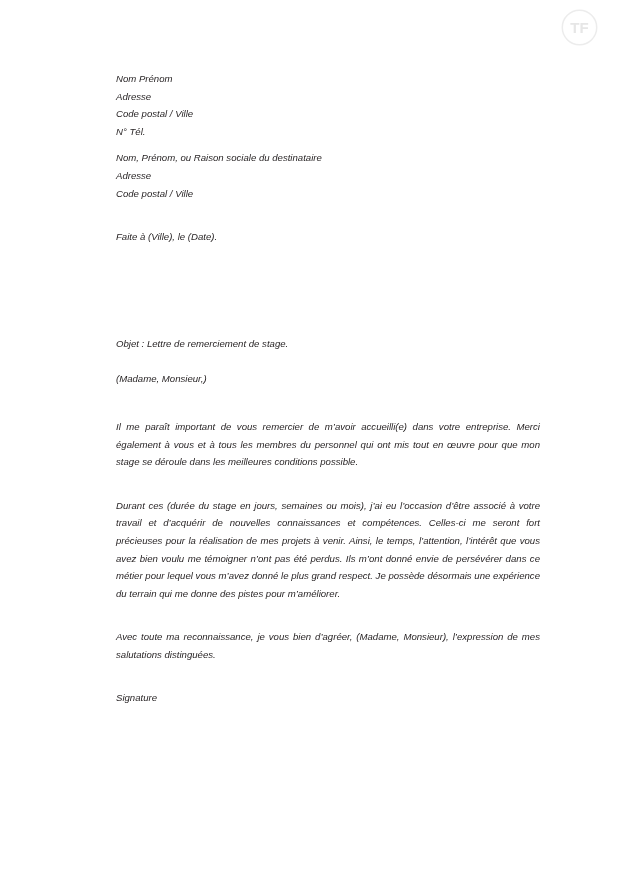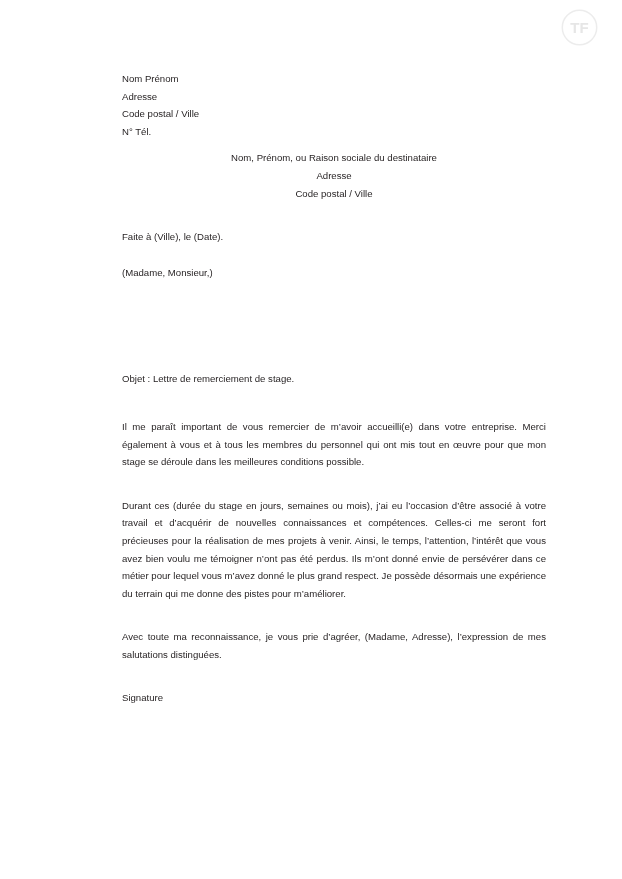--- a/index.html
+++ b/index.html
@@ -29,34 +29,35 @@
     top: 9px;
     right: 24px;
     width: 37px;
     height: 37px;
   }
   .logo svg { display: block; }
 
   
   .doc {
     position: absolute;
-    left: 122px;
+    left: 116px;
     top: 70px;
     width: 424px;
     font-size: 9.6px;
     line-height: 17.6px;
+    font-style: italic;
   }
 
   .block { margin: 0; }
 
   .sender { margin-bottom: 0; }
   .sender .line { white-space: nowrap; }
 
   .recipient {
-    text-align: center;
+    text-align: left;
     margin-top: 9px;
   }
   .recipient .line { white-space: nowrap; }
 
   .dateline {
     text-align: left;
     margin-top: 26px;
   }
 
   .subject { margin-top: 89px; }
@@ -98,24 +99,24 @@
     </div>
 
     <div class="block recipient">
       <div class="line">Nom, Prénom, ou Raison sociale du destinataire</div>
       <div class="line">Adresse</div>
       <div class="line">Code postal / Ville</div>
     </div>
 
     <div class="block dateline">Faite à (Ville), le (Date).</div>
 
+    <div class="block subject">Objet : Lettre de remerciement de stage.</div>
+
     <div class="block salutation">(Madame, Monsieur,)</div>
-
-    <div class="block subject">Objet : Lettre de remerciement de stage.</div>
 
     <p class="para first">Il me paraît important de vous remercier de m’avoir accueilli(e) dans votre entreprise. Merci également à vous et à tous les membres du personnel qui ont mis tout en œuvre pour que mon stage se déroule dans les meilleures conditions possible.</p>
     <p class="para">Durant ces (durée du stage en jours, semaines ou mois), j’ai eu l’occasion d’être associé à votre travail et d’acquérir de nouvelles connaissances et compétences. Celles-ci me seront fort précieuses pour la réalisation de mes projets à venir. Ainsi, le temps, l’attention, l’intérêt que vous avez bien voulu me témoigner n’ont pas été perdus. Ils m’ont donné envie de persévérer dans ce métier pour lequel vous m’avez donné le plus grand respect. Je possède désormais une expérience du terrain qui me donne des pistes pour m’améliorer.</p>
-    <p class="para">Avec toute ma reconnaissance, je vous prie d’agréer, (Madame, Adresse), l’expression de mes salutations distinguées.</p>
+    <p class="para">Avec toute ma reconnaissance, je vous bien d’agréer, (Madame, Monsieur), l’expression de mes salutations distinguées.</p>
 
     <div class="block signature">Signature</div>
 
   </div>
 </div>
 
 </body></html>

